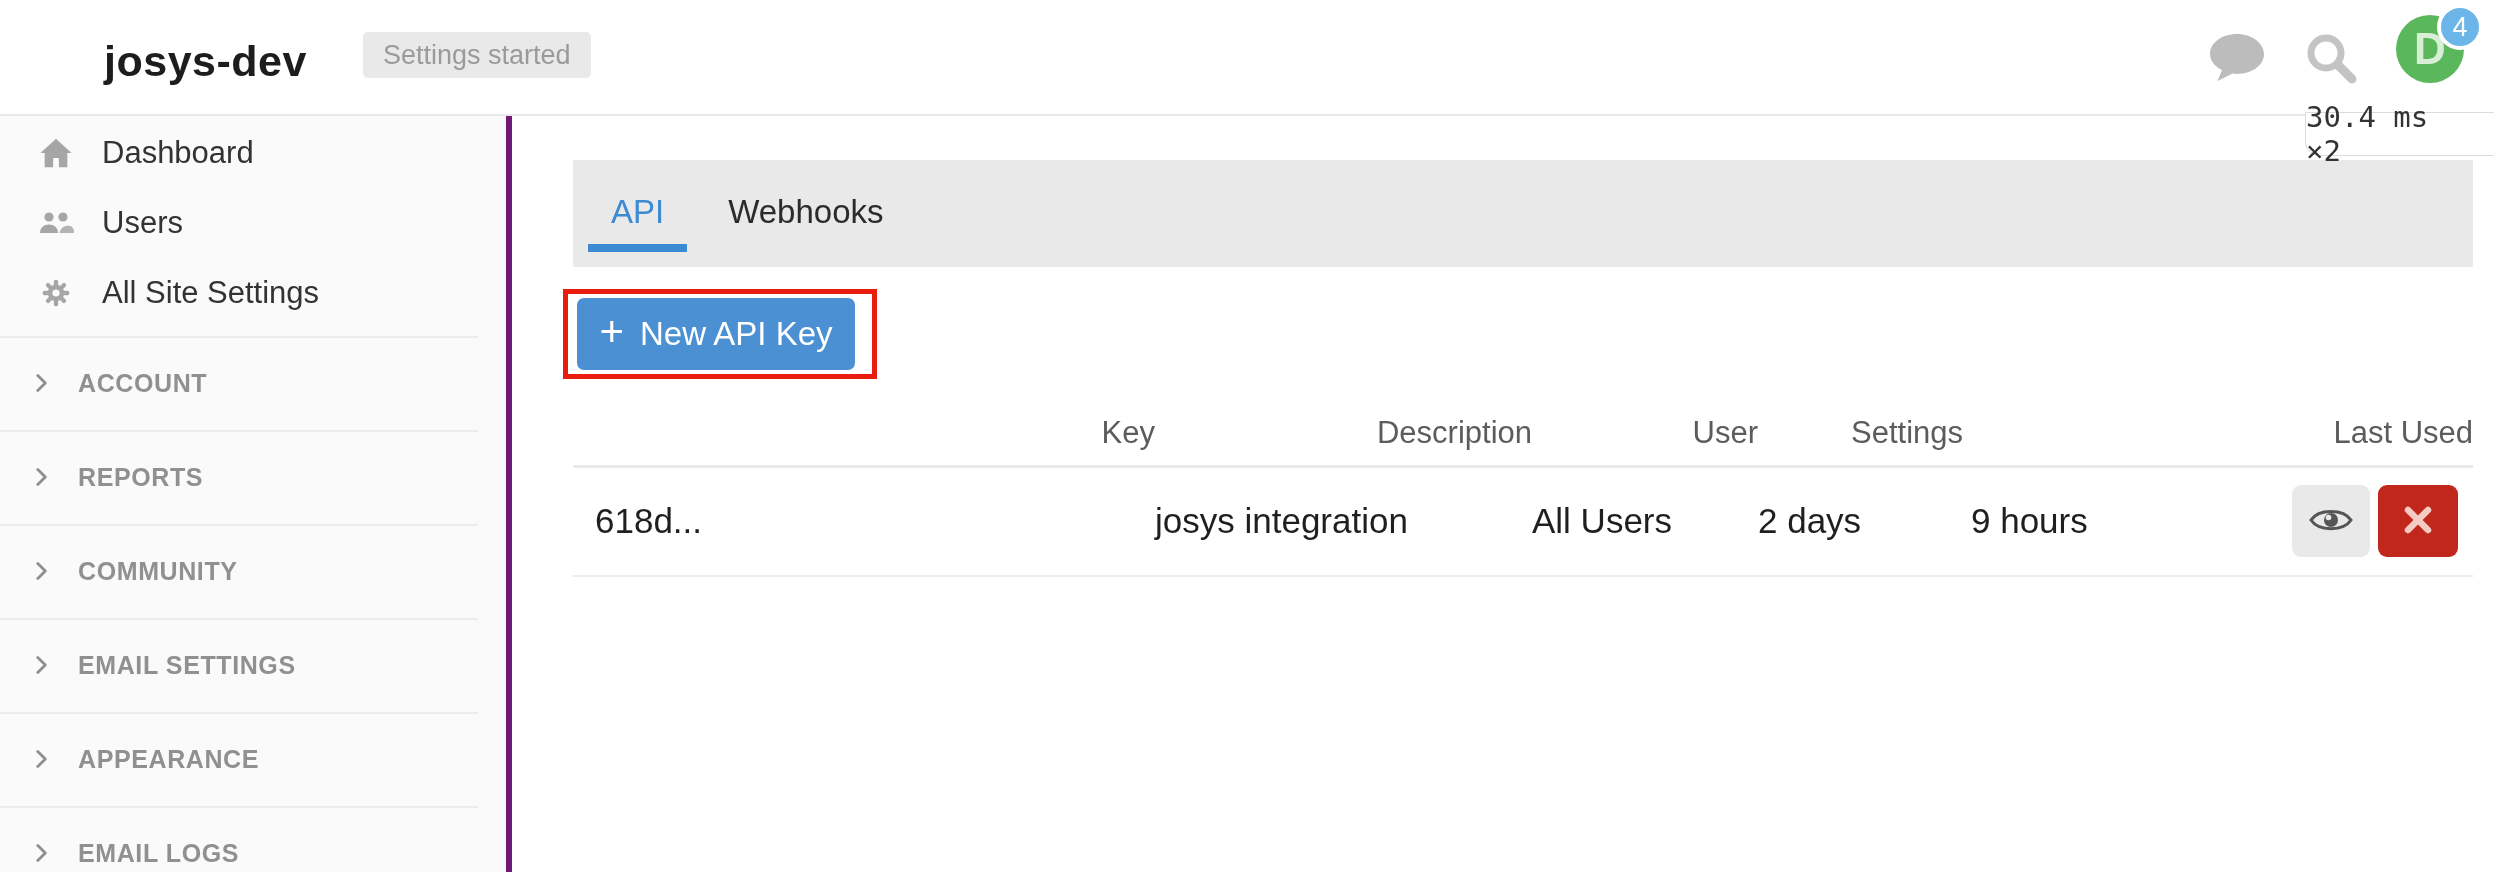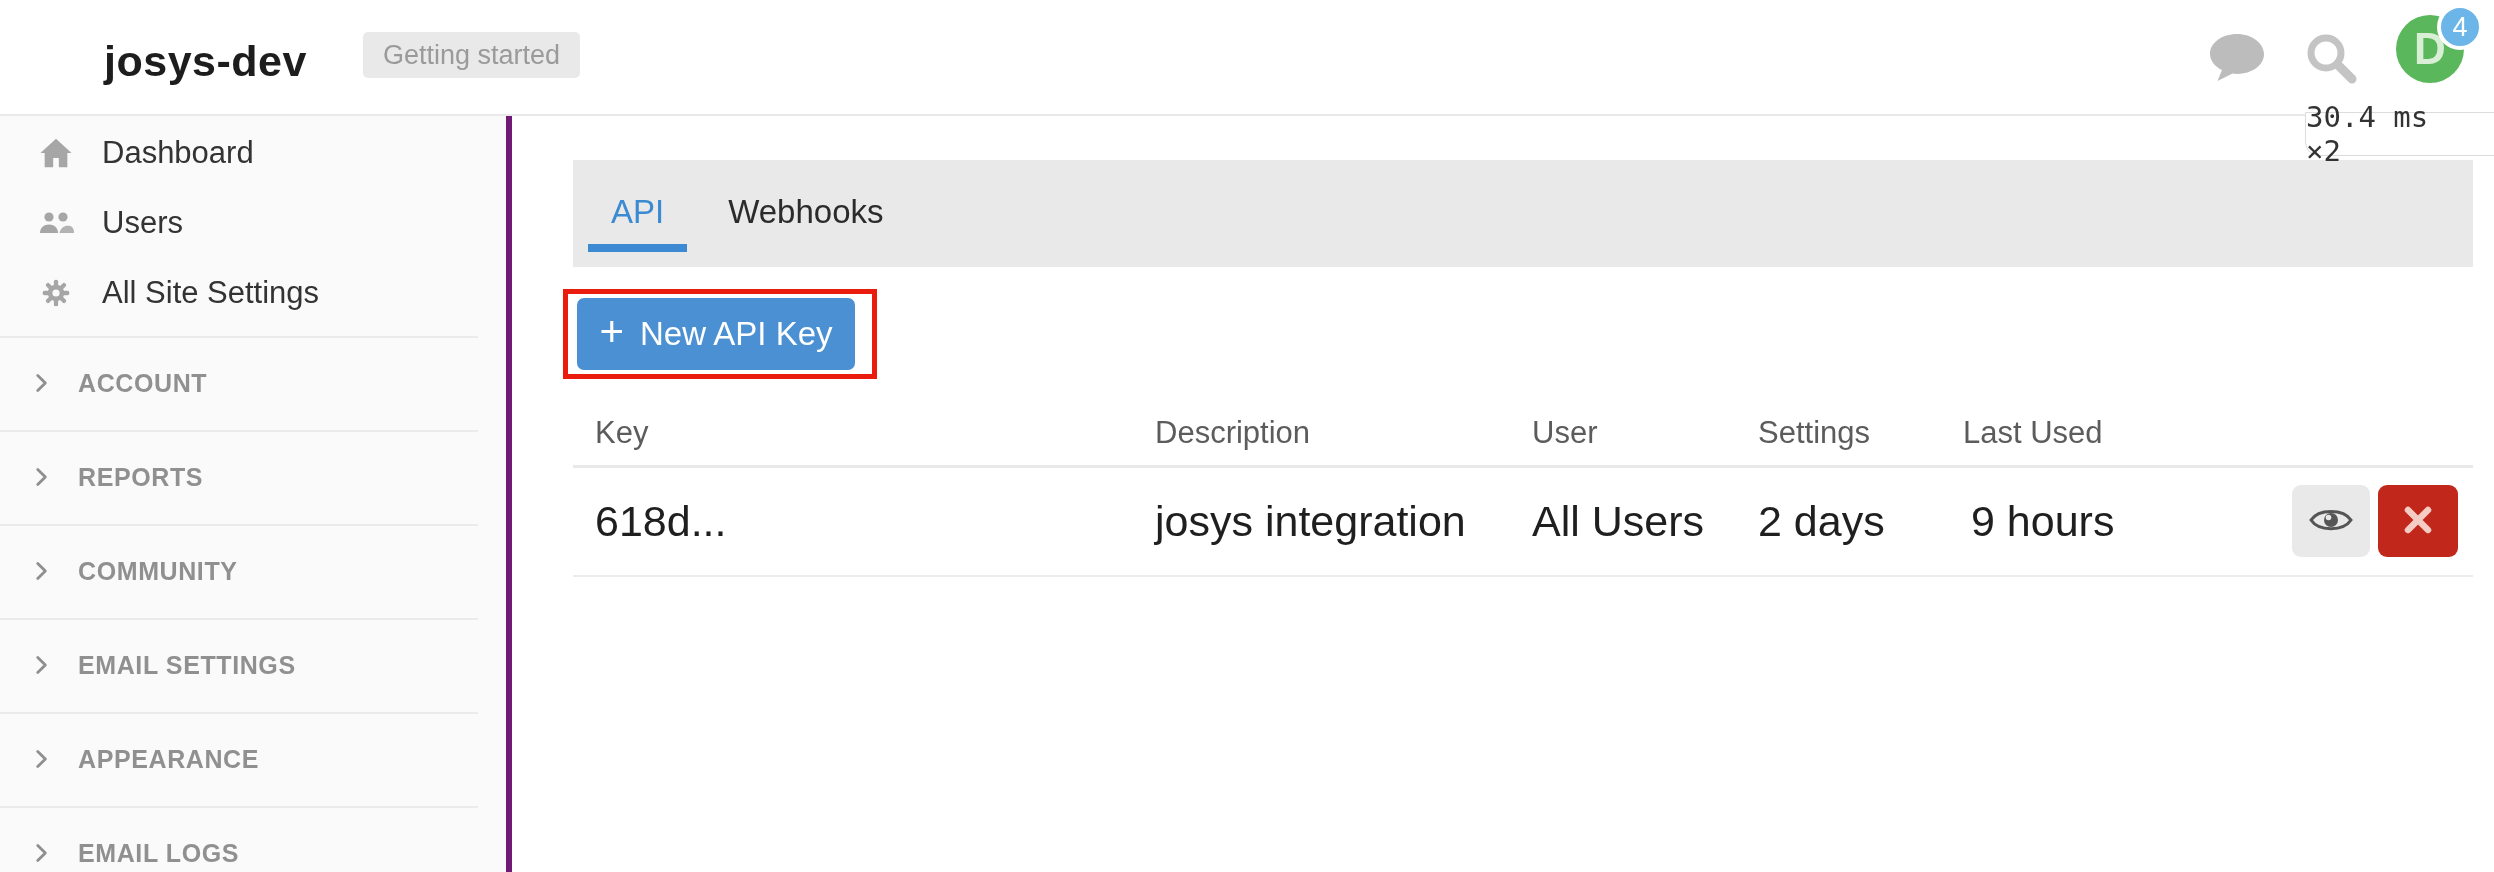--- a/index.html
+++ b/index.html
@@ -41,40 +41,40 @@
   .tab { height:86px; padding:14px 23px 0 23px; margin-right:18px; display:flex; align-items:center; font-size:33px; color:#2b2b2b; border-bottom:8px solid transparent; cursor:pointer; background:none; border-top:none; border-left:none; border-right:none; font-family:inherit; }
   .tab.active { color:#3b8ad2; border-bottom-color:#3b8ad2; }
 
   
   .annotation { position:absolute; left:563px; top:289px; width:314px; height:90px; border:5px solid #ea1c0d; pointer-events:none; z-index:4; }
   .new-key-btn { position:absolute; left:577px; top:298px; width:278px; height:72px; background:#4a90d2; border:none; border-radius:7px; color:#fff; font-size:33px; display:flex; align-items:center; justify-content:center; cursor:pointer; font-family:inherit; }
   .new-key-btn .plus { font-size:42px; font-weight:400; margin-right:16px; line-height:1; position:relative; top:-2px; }
 
   
   .api-table { position:absolute; left:573px; top:402px; width:1900px; border-collapse:collapse; table-layout:fixed; }
-  .api-table th { text-align:left; font-weight:normal; color:#5c5c5c; font-size:31px; height:64px; border-bottom:3px solid #e9e9e9; padding:0; vertical-align:middle; }
+  .api-table th { text-align:right; font-weight:normal; color:#5c5c5c; font-size:31px; height:64px; border-bottom:3px solid #e9e9e9; padding:0; vertical-align:middle; }
   .api-table th:first-child, .api-table td:first-child { padding-left:22px; }
-  .api-table td { font-size:43px; color:#1f1f1f; height:110px; border-bottom:2px solid #ececec; padding:0; vertical-align:middle; }
+  .api-table td { font-size:35px; color:#1f1f1f; height:110px; border-bottom:2px solid #ececec; padding:0; vertical-align:middle; }
   .cell-flex { display:flex; align-items:center; justify-content:space-between; padding-right:15px;margin-left:8px; }
   .actions { display:flex; align-items:center; }
   .icon-btn { width:78px; height:72px; border-radius:9px; border:none; display:flex; align-items:center; justify-content:center; cursor:pointer; }
   .view-btn { background:#e9e9e9; margin-right:8px; }
   .delete-btn { background:#c1281b; width:80px; }
 </style>
 </head>
 <body>
 
 <header class="app-header">
   <button class="hamburger">
     <span class="bar"></span>
     <span class="bar"></span>
     <span class="bar"></span>
   </button>
   <div class="site-title">josys-dev</div>
-  <div class="gs-badge">Getting started</div>
+  <div class="gs-badge">Settings started</div>
 
   <button class="hdr-icon-btn chat-btn">
     <span>
       <svg width="58" height="52" viewBox="0 0 58 52">
           <path d="M29 2C14.1 2 2 10.8 2 21.7c0 6.9 4.8 12.9 12 16.4L9.5 49l15-7.4c1.5.2 3 .3 4.5.3 14.9 0 27-8.8 27-19.7S43.9 2 29 2Z" fill="#bcbcbc"></path>
         </svg>
     </span>
   </button>
   <button class="hdr-icon-btn search-btn">
     <span>

